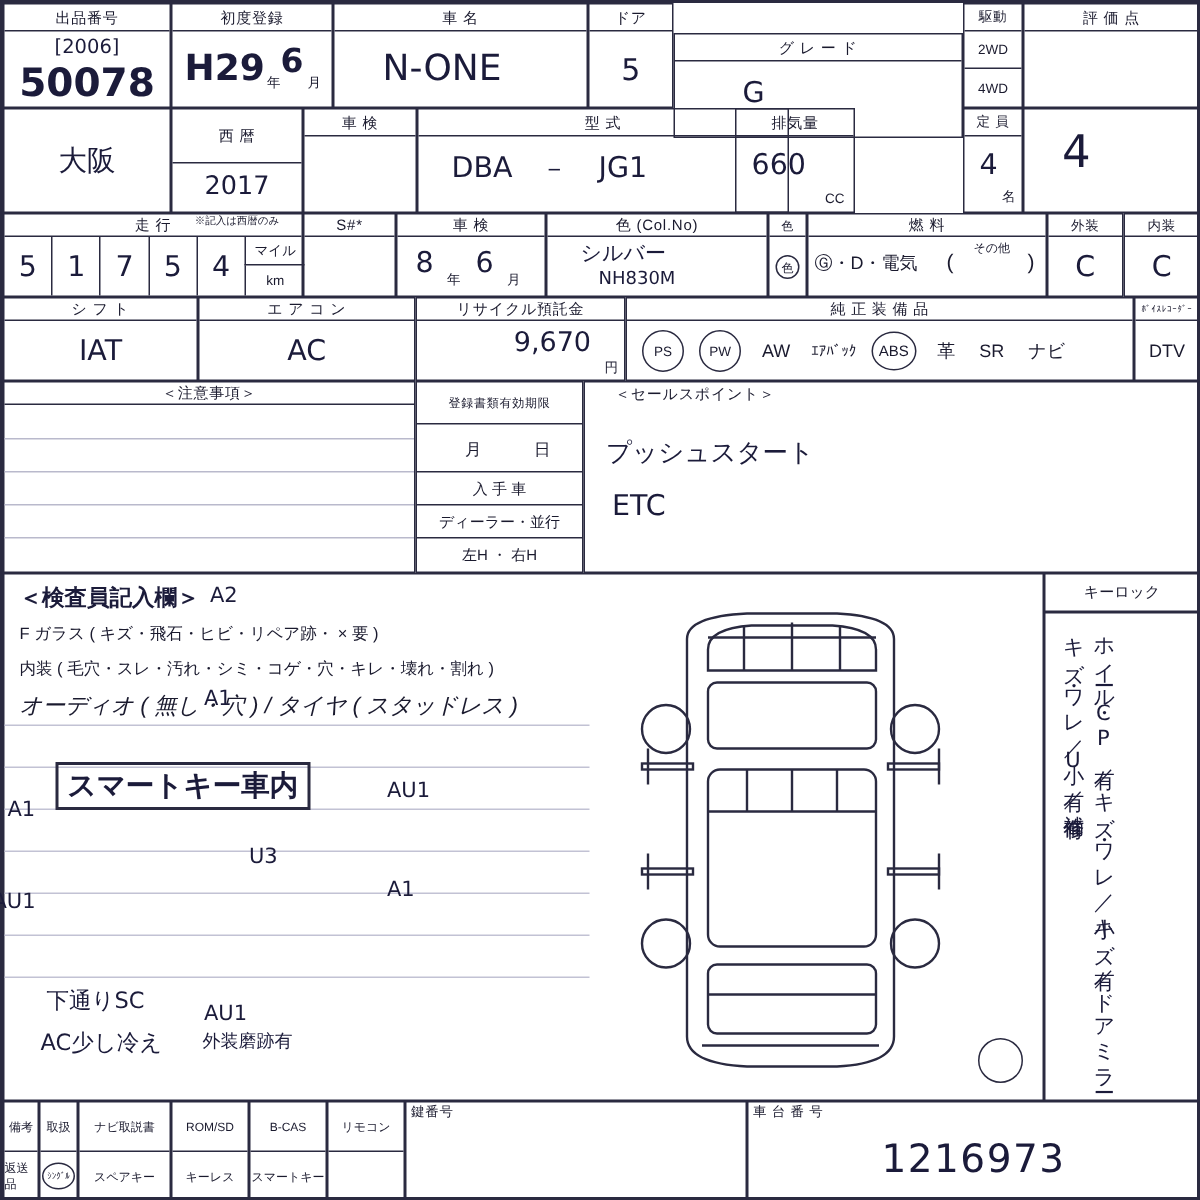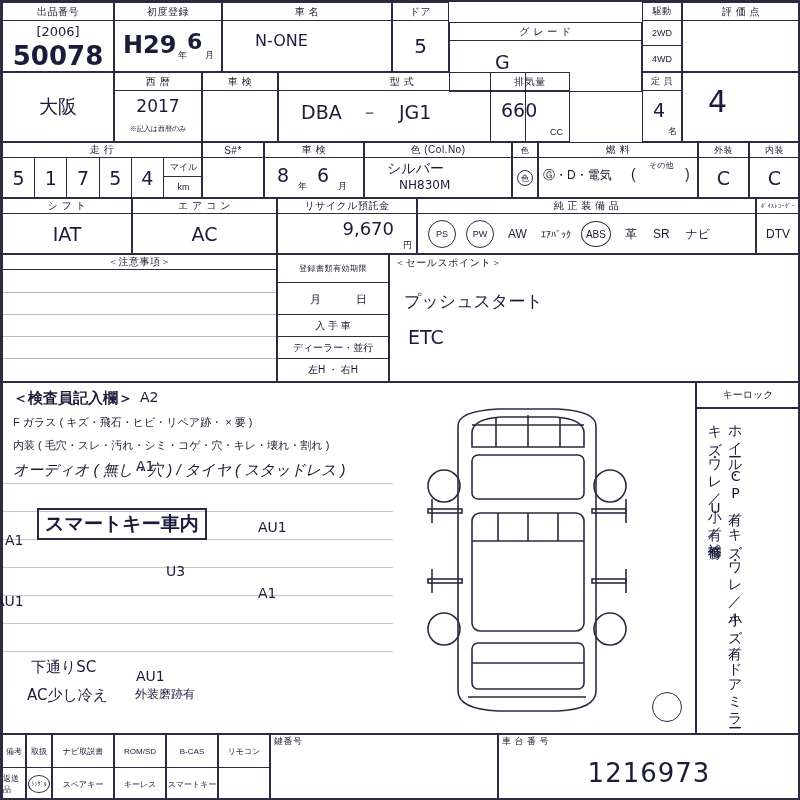--- a/index.html
+++ b/index.html
@@ -55,21 +55,21 @@
     <div style="position:relative;height:50px;">
       <div class="hand" style="position:absolute;left:8px;top:10px;font-size:24px;font-weight:700;">H29</div>
       <div class="tiny" style="position:absolute;left:63px;top:28px;">年</div>
       <div class="hand" style="position:absolute;left:72px;top:8px;font-size:22px;font-weight:700;">6</div>
       <div class="tiny" style="position:absolute;left:90px;top:28px;">月</div>
     </div>
   </div>
 
   <div class="bx" style="left:220px;top:0;width:170px;height:70px;">
     <div class="lbl nb-b ctr" style="height:18px;">車 名</div>
-    <div class="hand" style="padding:10px 0 0 32px;font-size:16px;">N-ONE</div>
+    <div class="hand" style="padding:10px 0 0 32px;font-size:24px;">N-ONE</div>
   </div>
 
   <div class="bx" style="left:390px;top:0;width:57px;height:70px;">
     <div class="lbl nb-b ctr" style="height:18px;">ドア</div>
     <div class="hand ctr" style="height:50px;font-size:20px;">5</div>
   </div>
 
   <div class="bx" style="left:447px;top:0;width:193px;height:70px;margin-top:20px;">
     <div class="lbl nb-b ctr" style="height:18px;">グ レ ー ド</div>
     <div class="hand" style="padding:10px 0 0 45px;font-size:19px;">G</div>
@@ -84,21 +84,21 @@
   <div class="bx" style="left:680px;top:0;width:118px;height:70px;">
     <div class="lbl nb-b ctr" style="height:18px;">評 価 点</div>
   </div>
   <div class="hand" style="position:absolute;left:706px;top:82px;font-size:30px;">4</div>
 
   <div class="bx" style="left:0;top:70px;width:112px;height:70px;">
     <div class="hand ctr" style="height:68px;font-size:19px;border-radius:23px;">大阪</div>
   </div>
 
   <div class="bx" style="left:112px;top:70px;width:88px;height:70px;">
-    <div class="lbl nb-b ctr" style="height:18px;">西 暦</div>
+    <div class="lbl nb-b ctr" style="height:36px;">西 暦</div>
     <div class="hand ctr" style="height:30px;font-size:17px;">2017</div>
     <div class="tiny ctr" style="height:16px;font-size:7px;">※記入は西暦のみ</div>
   </div>
 
   <div class="bx" style="left:200px;top:70px;width:76px;height:70px;">
     <div class="lbl nb-b ctr" style="height:18px;">車 検</div>
   </div>
 
   <div class="bx" style="left:276px;top:70px;width:248px;height:70px;">
     <div class="lbl nb-b ctr" style="height:18px;">型 式</div>
@@ -244,21 +244,21 @@
     <div class="nb-b" style="height:32px;position:relative;">
       <div style="position:absolute;left:32px;top:9px;font-size:11px;">月</div>
       <div style="position:absolute;left:78px;top:9px;font-size:11px;">日</div>
     </div>
     <div class="nb-b ctr" style="height:22px;font-size:10px;">入 手 車</div>
     <div class="nb-b ctr" style="height:22px;font-size:10px;">ディーラー・並行</div>
     <div class="ctr" style="height:22px;font-size:10px;">左H ・ 右H</div>
   </div>
 
   <div class="bx" style="left:387px;top:252px;width:411px;height:128px;">
-    <div class="lbl ctr" style="height:15px;justify-content:flex-start;padding-left:5px;">＜セールスポイント＞</div>
+    <div class="lbl ctr" style="height:15px;justify-content:flex-start;padding-left:20px;">＜セールスポイント＞</div>
     <div style="position:relative;height:110px;">
       <div class="hand" style="position:absolute;left:14px;top:20px;font-size:17px;">プッシュスタート</div>
       <div class="hand" style="position:absolute;left:18px;top:56px;font-size:19px;">ETC</div>
     </div>
   </div>
 
   <div class="bx" style="left:0;top:380px;width:694px;height:352px;">
     <div style="position:relative;width:100%;height:100%;">
       <div class="hand" style="position:absolute;left:10px;top:6px;font-size:15px;font-weight:700;">＜検査員記入欄＞</div>
       <div style="position:absolute;left:10px;top:32px;font-size:11px;">F ガラス ( キズ・飛石・ヒビ・リペア跡・ × 要 )</div>

